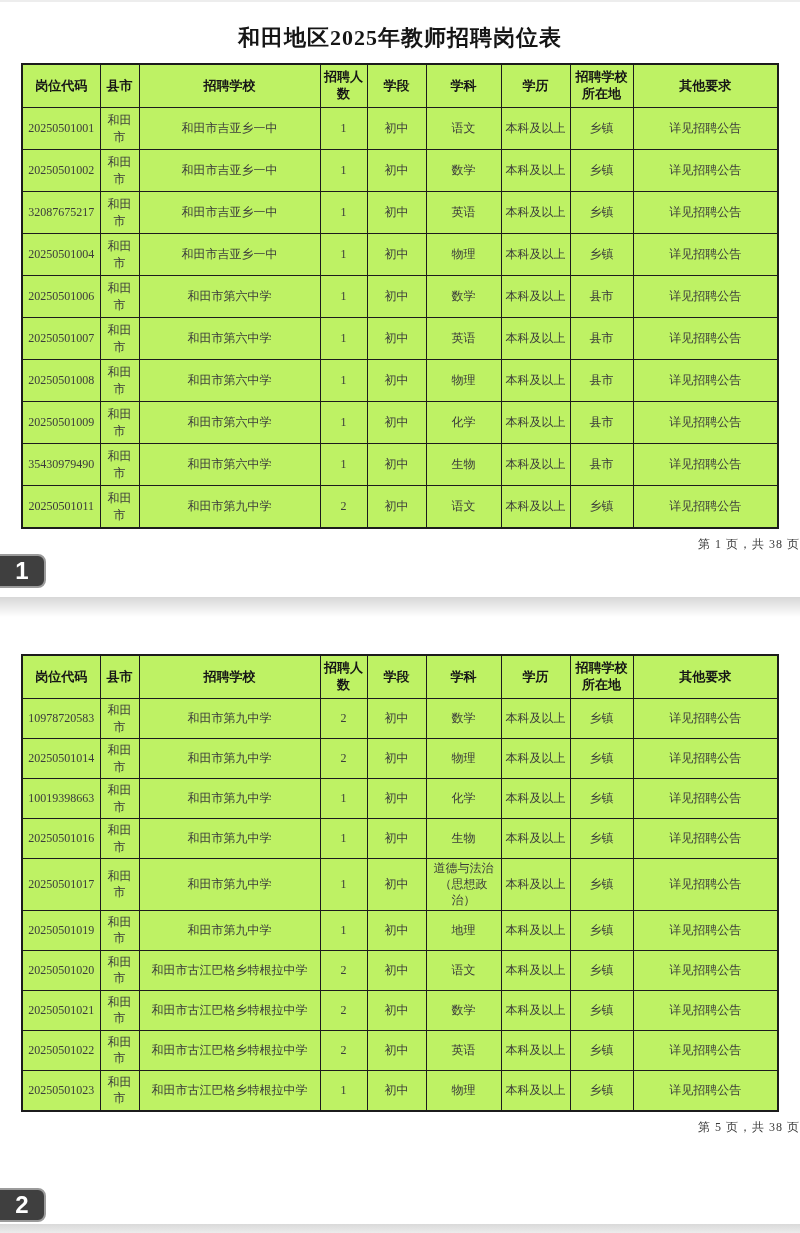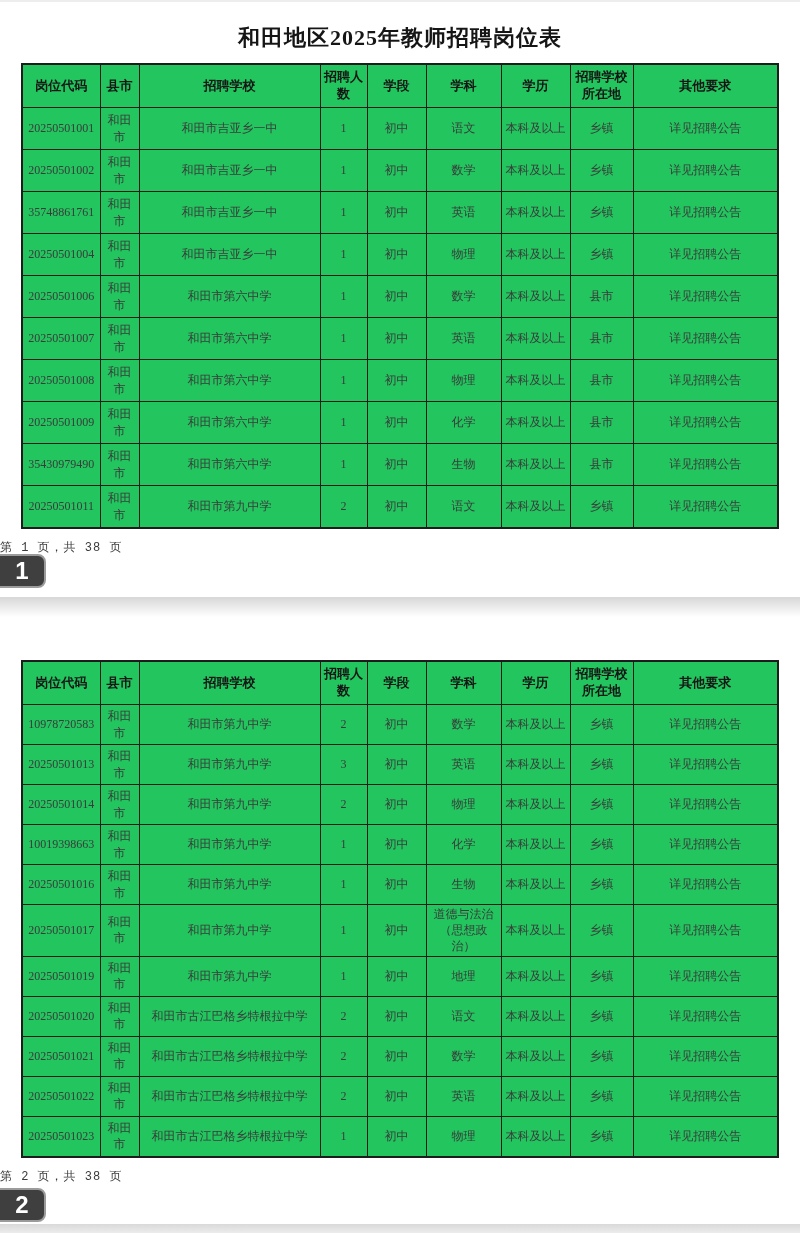--- a/index.html
+++ b/index.html
@@ -28,23 +28,23 @@
     font-size: 22px;
     line-height: 24px;
     font-weight: bold;
     color: #151515;
     letter-spacing: 1px;
   }
   table.roster {
     border-collapse: collapse;
     table-layout: fixed;
     width: 756px;
-    margin: 10px auto;
+    margin: 4px auto;
     border: 2px solid #1c1c1c;
-    background: #22c55e;
+    background: #bef264;
   }
   table.roster th, table.roster td {
     border: 1.5px solid #1c1c1c;
     text-align: center;
     vertical-align: middle;
     padding: 1px 3px;
     overflow: hidden;
     word-break: break-all;
   }
   table.roster th {
@@ -58,22 +58,22 @@
   table.roster td {
     font-family: "Liberation Serif", serif;
     font-size: 12px;
     line-height: 1.35;
     color: #3b3b3b;
   }
   .page-1 table.roster td { height: 39px; }
   .page-2 table.roster td { height: 37px; }
   .page-footer {
     margin-top: 7px;
-    text-align: left;
-    font-family: Liberation Mono, monospace;
+    text-align: right;
+    font-family: Liberation Serif, serif;
     font-size: 12px;
     color: #3a3a3a;
     letter-spacing: 1px;
   }
   .page-badge {
     position: absolute;
     left: -10px;
     width: 56px; height: 34px;
     box-sizing: border-box;
     background: #3f3f3f;
@@ -150,21 +150,21 @@
             <td>和田市</td>
             <td>和田市吉亚乡一中</td>
             <td>1</td>
             <td>初中</td>
             <td>数学</td>
             <td>本科及以上</td>
             <td>乡镇</td>
             <td>详见招聘公告</td>
           </tr>
           <tr>
-            <td>35748861761</td>
+            <td>32087675217</td>
             <td>和田市</td>
             <td>和田市吉亚乡一中</td>
             <td>1</td>
             <td>初中</td>
             <td>英语</td>
             <td>本科及以上</td>
             <td>乡镇</td>
             <td>详见招聘公告</td>
           </tr>
           <tr>
@@ -285,31 +285,20 @@
             <td>和田市</td>
             <td>和田市第九中学</td>
             <td>2</td>
             <td>初中</td>
             <td>数学</td>
             <td>本科及以上</td>
             <td>乡镇</td>
             <td>详见招聘公告</td>
           </tr>
           <tr>
-            <td>20250501013</td>
-            <td>和田市</td>
-            <td>和田市第九中学</td>
-            <td>3</td>
-            <td>初中</td>
-            <td>英语</td>
-            <td>本科及以上</td>
-            <td>乡镇</td>
-            <td>详见招聘公告</td>
-          </tr>
-          <tr>
             <td>20250501014</td>
             <td>和田市</td>
             <td>和田市第九中学</td>
             <td>2</td>
             <td>初中</td>
             <td>物理</td>
             <td>本科及以上</td>
             <td>乡镇</td>
             <td>详见招聘公告</td>
           </tr>
@@ -396,19 +385,19 @@
             <td>和田市古江巴格乡特根拉中学</td>
             <td>1</td>
             <td>初中</td>
             <td>物理</td>
             <td>本科及以上</td>
             <td>乡镇</td>
             <td>详见招聘公告</td>
           </tr>
         </tbody>
     </table>
-    <div class="page-footer">第 2 页，共 38 页</div>
+    <div class="page-footer">第 5 页，共 38 页</div>
   </section>
 
   <div class="page-badge badge-2">2</div>
 
   <div class="bottom-band"></div>
 </div>
 
 </body></html>

